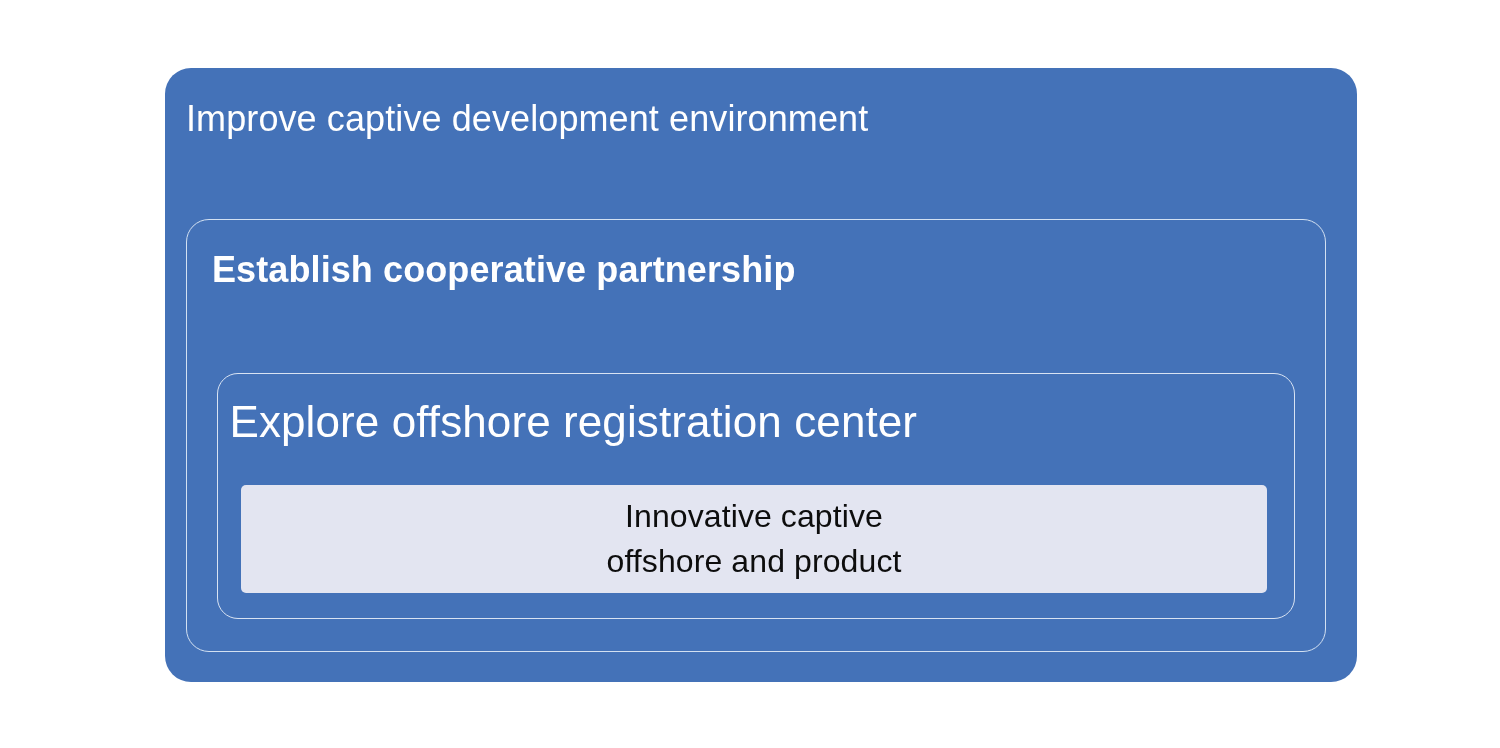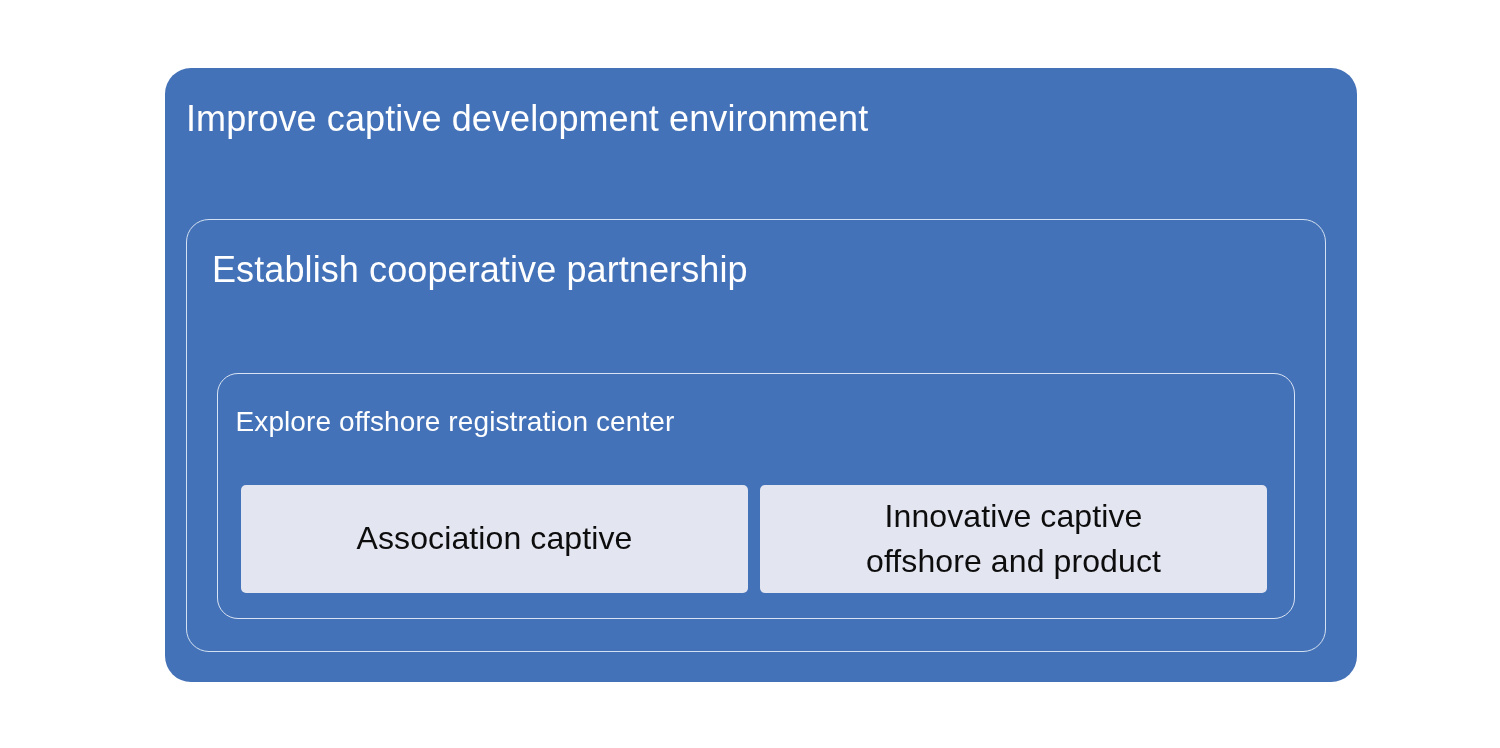--- a/index.html
+++ b/index.html
@@ -58,43 +58,43 @@
     background: transparent;
   }
 
   .level2-title {
     position: absolute;
     left: 25px;
     top: 28px;
     font-size: 36px;
     line-height: 44px;
     color: #FFFFFF;
-    font-weight: 400;
+    font-weight: 700;
     letter-spacing: 0.1px;
     white-space: nowrap;
   }
 
   
   .level3 {
     position: absolute;
     left: 29.5px;
     top: 152.5px;
     width: 1078px;
     height: 246px;
     border: 1.6px solid #D8E3F3;
     border-radius: 21px;
     box-sizing: border-box;
     background: transparent;
   }
 
   .level3-title {
     position: absolute;
-    left: 18px;
+    left: 12px;
     top: 26px;
-    font-size: 28px;
+    font-size: 44px;
     line-height: 44px;
     color: #FFFFFF;
     font-weight: 400;
     letter-spacing: 0.1px;
     white-space: nowrap;
   }
 
   
   .card-row {
     position: absolute;
@@ -141,23 +141,20 @@
     <div class="level2">
 
       <div class="level2-title">Establish cooperative partnership</div>
 
       <div class="level3">
 
         <div class="level3-title">Explore offshore registration center</div>
 
         <div class="card-row">
 
-          <div class="card">
-            <span class="card-text">Association captive</span>
-          </div>
 
           <div class="card">
             <span class="card-text">Innovative captive
 offshore and product</span>
           </div>
 
         </div>
 
       </div>
     </div>

